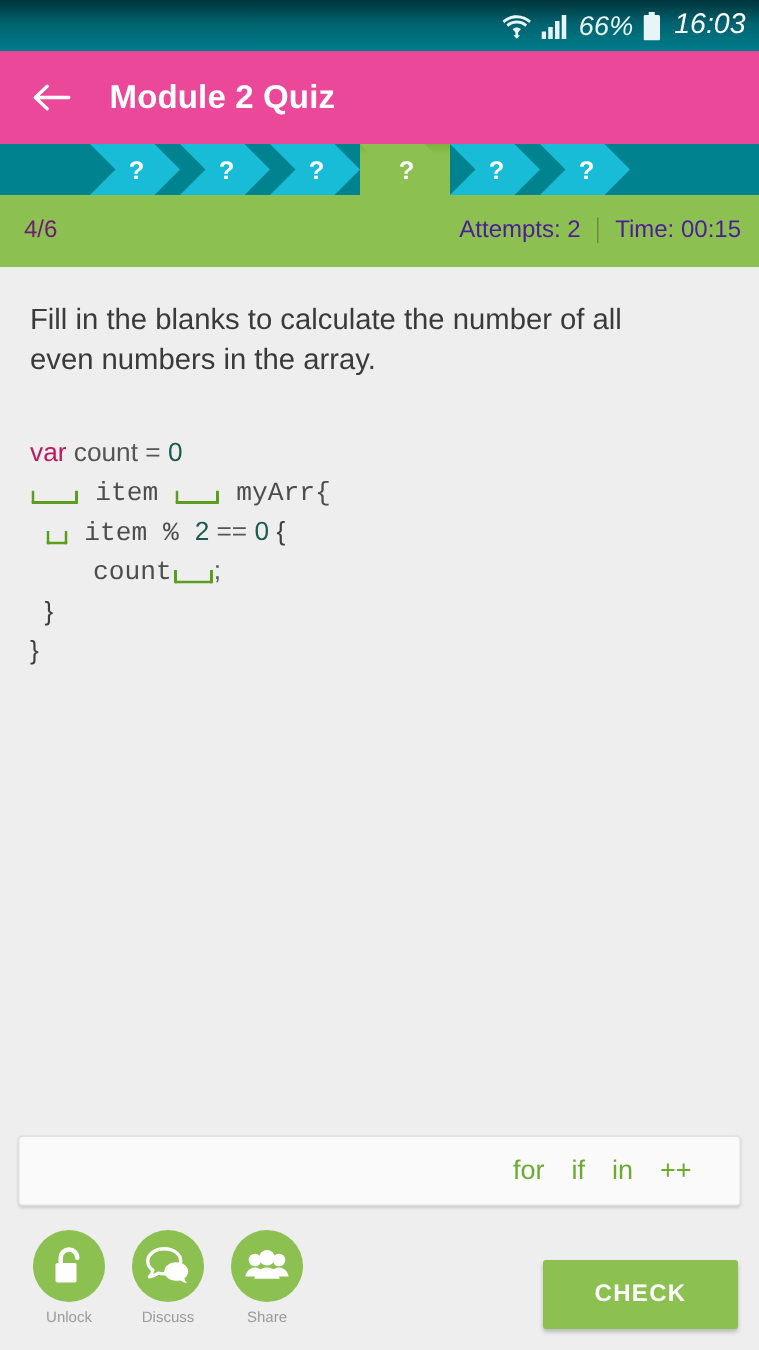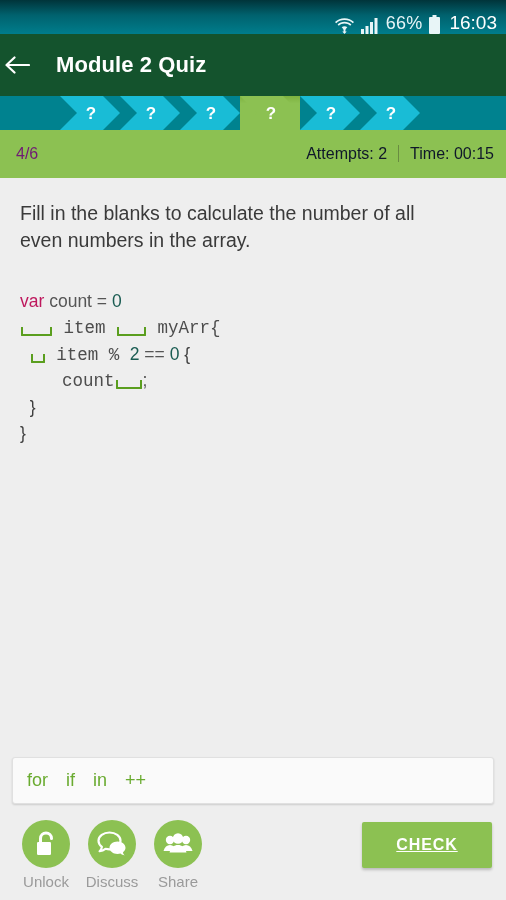--- a/index.html
+++ b/index.html
@@ -25,24 +25,25 @@
     flex-direction: column;
     background: #eeeeee;
   }
 
   
   .statusbar {
     height: 34px;
     flex: 0 0 34px;
     background: linear-gradient(to bottom, #00343a 0%, #00626e 45%, #007d8c 100%);
     display: flex;
-    align-items: flex-end;
+    align-items: center;
     justify-content: flex-end;
     padding-right: 9px;
     color: #eaf6f8;
+    font-style: italic;
   }
   .statusbar .sb-item {
     display: flex;
     align-items: center;
     margin-left: 7px;
   }
   .sb-text {
     font-size: 18px;
     letter-spacing: 0.2px;
     color: #e8f5f7;
@@ -51,23 +52,24 @@
     font-size: 19px;
     color: #ffffff;
     margin-left: 9px;
   }
   .sb-icon svg { display: block; }
 
   
   .appbar {
     height: 62px;
     flex: 0 0 62px;
-    background: #14532d;
-    display: flex;
-    align-items: center;
+    background: #ec4899;
+    display: flex;
+    align-items: center;
+    padding-left: 17px;
   }
   .back-btn {
     width: 34px;
     height: 34px;
     display: flex;
     align-items: center;
     justify-content: center;
     cursor: pointer;
   }
   .appbar-title {
@@ -135,21 +137,21 @@
     justify-content: space-between;
     padding: 0 12px 0 16px;
     color: #2e3b22;
   }
   .meta-left {
     font-size: 16px;
     color: #701a75;
   }
   .meta-right {
     font-size: 16px;
-    color: #0f172a;
+    color: #4c1d95;
     display: flex;
     align-items: flex-start;
   }
   .meta-sep {
     display: inline-block;
     width: 1px;
     height: 17px;
     background: #5e7a3c;
     margin: 0 11px;
     opacity: 0.75;
@@ -216,20 +218,21 @@
     right: 12px;
     bottom: 96px;
     min-height: 42px;
     background: #fafafa;
     border: 1px solid #e0e0e0;
     border-radius: 3px;
     box-shadow: 0 1px 2px rgba(0,0,0,0.14);
     display: flex;
     align-items: center;
     padding: 12px 14px;
+    justify-content: flex-end;
   }
   .word {
     color: #6aab30;
     font-size: 18px;
     margin-right: 18px;
     cursor: pointer;
     user-select: none;
   }
 
   
@@ -257,39 +260,38 @@
     width: 48px;
     height: 48px;
     border-radius: 50%;
     background: #8cc152;
     display: flex;
     align-items: center;
     justify-content: center;
   }
   .action-label {
     margin-top: 5px;
-    font-size: 15px;
+    font-size: 10px;
     color: #9a9a9a;
   }
   .spacer { flex: 1 1 auto; }
   .check-btn {
-    margin-top: 2px;
+    margin-top: 20px;
     width: 130px;
     height: 46px;
     background: #8cc152;
     border: none;
     border-radius: 2px;
     color: #ffffff;
     font-size: 16px;
     font-weight: bold;
     letter-spacing: 0.9px;
     font-family: "Liberation Sans", sans-serif;
     cursor: pointer;
     box-shadow: 0 2px 3px rgba(0,0,0,0.22);
-    text-decoration: underline;
   }
 </style>
 </head>
 <body>
 
 <div id="app">
 
   <div class="statusbar">
     <span class="sb-item sb-icon">
       <svg width="19" height="17" viewBox="0 0 19 17">

